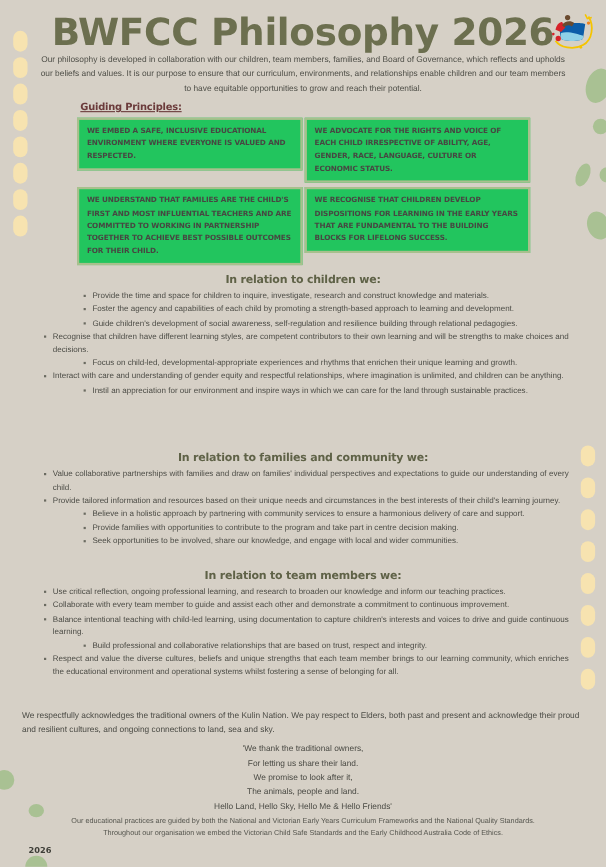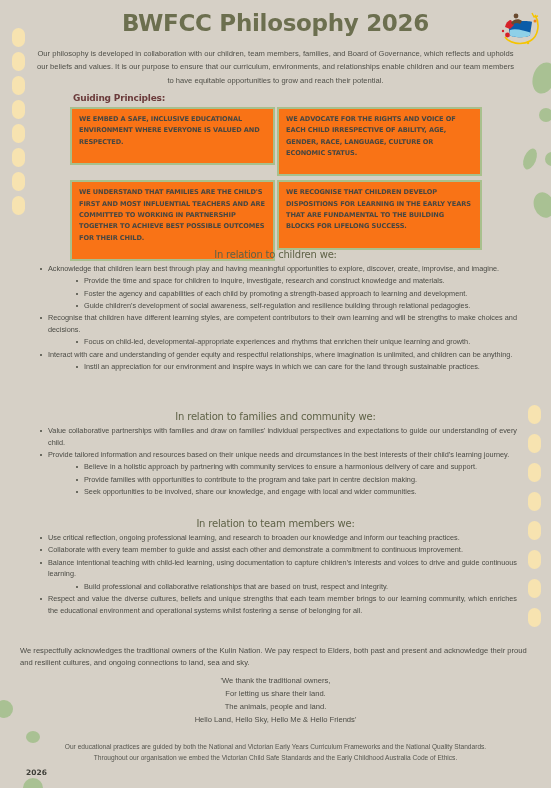--- a/index.html
+++ b/index.html
@@ -30,21 +30,21 @@
     background: #f7e3b0;
   }
   .blob { background: #a9c193; border-radius: 50%; }
 
   
   .title {
     position: absolute;
     left: 0; right: 0;
     top: 10px;
     text-align: center;
-    font-size: 23px;
+    font-size: 34px;
     font-weight: bold;
     letter-spacing: -0.3px;
     color: #6c6f4f;
     font-family: "DejaVu Sans", sans-serif;
   }
   .logo {
     position: absolute;
     left: 497px; top: 9px;
     width: 44px; height: 38px;
   }
@@ -60,56 +60,57 @@
 
   
   .gp-label {
     position: absolute;
     left: 73px; top: 93px;
     font-size: 9px;
     font-weight: bold;
     color: #6b3b3b;
     font-family: "DejaVu Sans", sans-serif;
     letter-spacing: -0.2px;
+    text-decoration: underline;
   }
   .gp-grid {
     position: absolute;
     left: 70px; top: 107px;
     width: 412px;
     display: grid;
     grid-template-columns: 205px 205px;
     column-gap: 2px;
     row-gap: 4px;
     align-items: start;
   }
   .gp-box {
     border: 2.5px solid #a8c08d;
-    background: #f97316;
-    padding: 5px 6px 15px 7px;
+    background: #22c55e;
+    padding: 5px 6px 5px 7px;
     box-sizing: border-box;
   }
   .gp-box p {
     margin: 0;
     font-size: 6.6px;
     font-weight: bold;
     line-height: 1.72;
     color: #474742;
     font-family: "DejaVu Sans", sans-serif;
     letter-spacing: -0.1px;
     text-transform: uppercase;
   }
   .gp-col-a { grid-column: 1; }
   .gp-col-b { grid-column: 2; }
 
   
   .section { position: absolute; left: 0; right: 0; }
   .sec-head {
     text-align: center;
     font-size: 10px;
-    font-weight: normal;
+    font-weight: bold;
     color: #5f6247;
     font-family: "DejaVu Sans", sans-serif;
     letter-spacing: -0.2px;
     margin: 0 0 3px 0;
   }
   ul.bullets {
     margin: 0;
     padding: 0 34px 0 40px;
     list-style: none;
   }
@@ -239,21 +240,20 @@
       <p>WE UNDERSTAND THAT FAMILIES ARE THE CHILD'S FIRST AND MOST INFLUENTIAL TEACHERS AND ARE COMMITTED TO WORKING IN PARTNERSHIP TOGETHER TO ACHIEVE BEST POSSIBLE OUTCOMES FOR THEIR CHILD.</p>
     </div>
     <div class="gp-box gp-col-b">
       <p>WE RECOGNISE THAT CHILDREN DEVELOP DISPOSITIONS FOR LEARNING IN THE EARLY YEARS THAT ARE FUNDAMENTAL TO THE BUILDING BLOCKS FOR LIFELONG SUCCESS.</p>
     </div>
   </div>
 
   <div class="section" style="top:249px;">
     <div class="sec-head">In relation to children we:</div>
     <ul class="bullets">
-      <li>Acknowledge that children learn best through play and having meaningful opportunities to explore, discover, create, improvise, and imagine.</li>
       <li class="nojust">Provide the time and space for children to inquire, investigate, research and construct knowledge and materials.</li>
       <li class="nojust">Foster the agency and capabilities of each child by promoting a strength-based approach to learning and development.</li>
       <li class="nojust">Guide children's development of social awareness, self-regulation and resilience building through relational pedagogies.</li>
       <li>Recognise that children have different learning styles, are competent contributors to their own learning and will be strengths to make choices and decisions.</li>
       <li class="nojust">Focus on child-led, developmental-appropriate experiences and rhythms that enrichen their unique learning and growth.</li>
       <li>Interact with care and understanding of gender equity and respectful relationships, where imagination is unlimited, and children can be anything.</li>
       <li class="nojust">Instil an appreciation for our environment and inspire ways in which we can care for the land through sustainable practices.</li>
     </ul>
   </div>
 
@@ -277,20 +277,21 @@
       <li class="nojust">Build professional and collaborative relationships that are based on trust, respect and integrity.</li>
       <li>Respect and value the diverse cultures, beliefs and unique strengths that each team member brings to our learning community, which enriches the educational environment and operational systems whilst fostering a sense of belonging for all.</li>
     </ul>
   </div>
 
   <div class="ack">We respectfully acknowledges the traditional owners of the Kulin Nation. We pay respect to Elders, both past and present and acknowledge their proud and resilient cultures, and ongoing connections to land, sea and sky.</div>
 
   <div class="poem">
     <div>'We thank the traditional owners,</div>
     <div>For letting us share their land.</div>
+    <div>We promise to look after it,</div>
     <div>The animals, people and land.</div>
     <div>Hello Land, Hello Sky, Hello Me &amp; Hello Friends'</div>
   </div>
 
   <div class="footer-note">
     <div>Our educational practices are guided by both the National and Victorian Early Years Curriculum Frameworks and the National Quality Standards.</div>
     <div>Throughout our organisation we embed the Victorian Child Safe Standards and the Early Childhood Australia Code of Ethics.</div>
   </div>
 
   <div class="year">2026</div>

